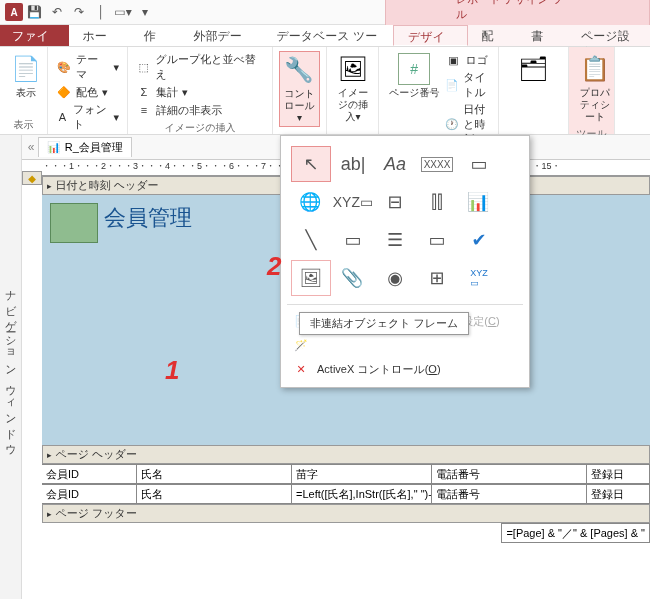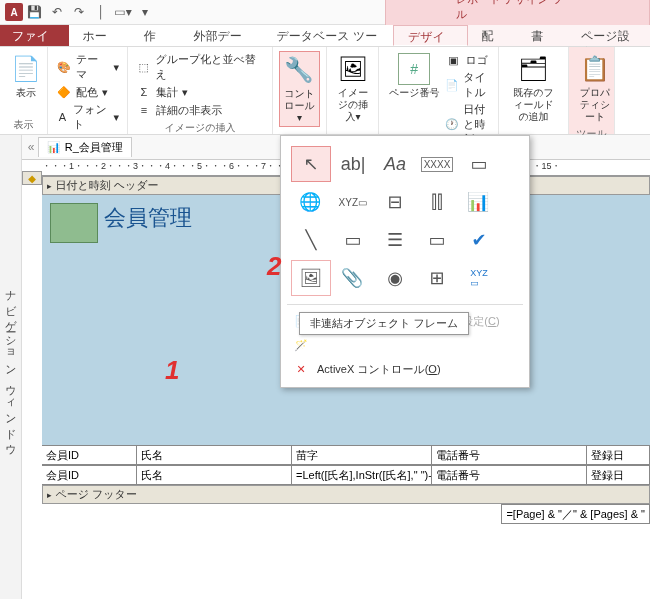--- a/index.html
+++ b/index.html
@@ -162,21 +162,20 @@
       <div class="ribbon-row">
           <span class="icon">🕐</span>
           <span>日付と時刻</span>
         </div>
     </div>
   </div>
 
   <div class="ribbon-group" style="width:70px">
     <div class="ribbon-big-btn">
       <div class="icon">🗂</div>
-      <div class="lbl">既存のフィールドの追加</div>
     </div>
   </div>
 
   <div class="ribbon-group" style="width:46px;background:#fce4e4">
     <div class="ribbon-big-btn">
       <div class="icon">📋</div>
       <div class="lbl">プロパティシート</div>
     </div>
     <div class="ribbon-group-label">ツール</div>
   </div>
@@ -203,20 +202,23 @@
       <span style="color:#c90;font-size:10px">◆</span>
     </div>
     <div class="section-bar">
         <span>日付と時刻 ヘッダー</span>
       </div>
     <div class="section-body report-header-body">
       <div class="title-box"></div>
       <div class="title-text">会員管理</div>
     </div>
 
+    <div class="section-bar">
+        <span>ページ ヘッダー</span>
+      </div>
     <div class="section-body">
       <div class="field-row">
         <div class="field-cell" style="width:95px">会員ID</div>
         <div class="field-cell" style="width:155px">氏名</div>
         <div class="field-cell" style="width:140px">苗字</div>
         <div class="field-cell" style="width:155px">電話番号</div>
         <div class="field-cell" style="flex:1">登録日</div>
       </div>
     </div>
 
@@ -255,21 +257,21 @@
         <span style="font-size:10px;border:1px solid #888;padding:1px 2px">XXXX</span>
       </div>
     <div class="ctrl-item">
         <span>▭</span>
       </div>
 
     <div class="ctrl-item">
         <span>🌐</span>
       </div>
     <div class="ctrl-item">
-        <span style="font-size:10px">XYZ▭</span>
+        <span style="font-size:14px">XYZ▭</span>
       </div>
     <div class="ctrl-item">
         <span>⊟</span>
       </div>
     <div class="ctrl-item">
         <span>⫿⫿</span>
       </div>
     <div class="ctrl-item">
         <span>📊</span>
       </div>

